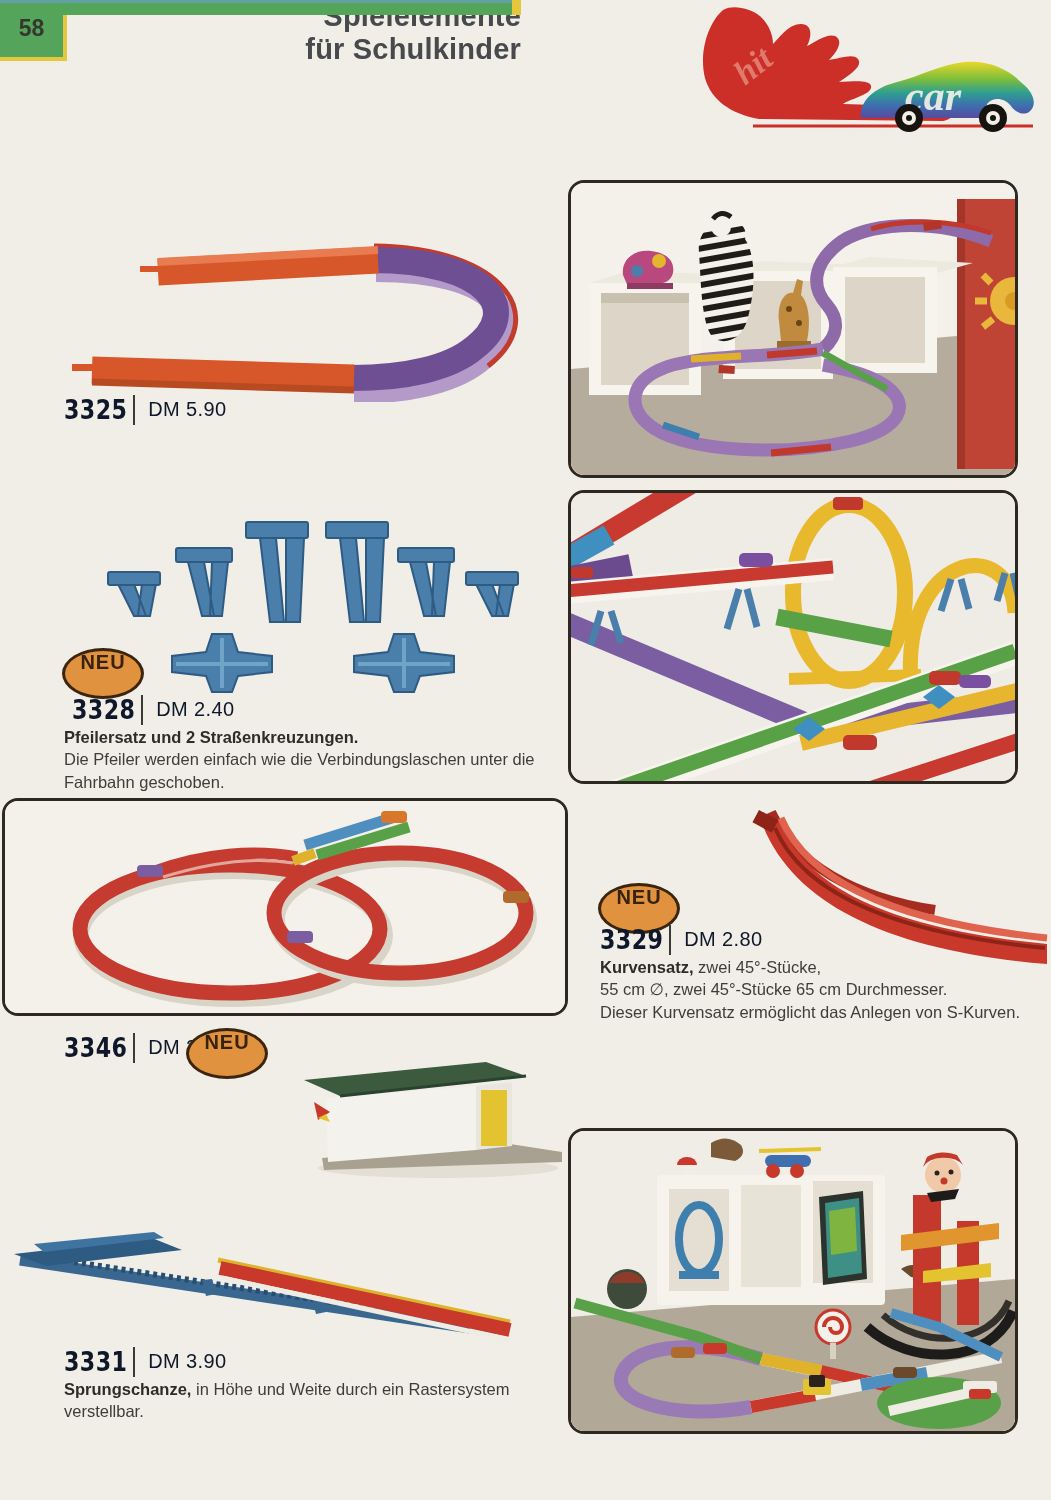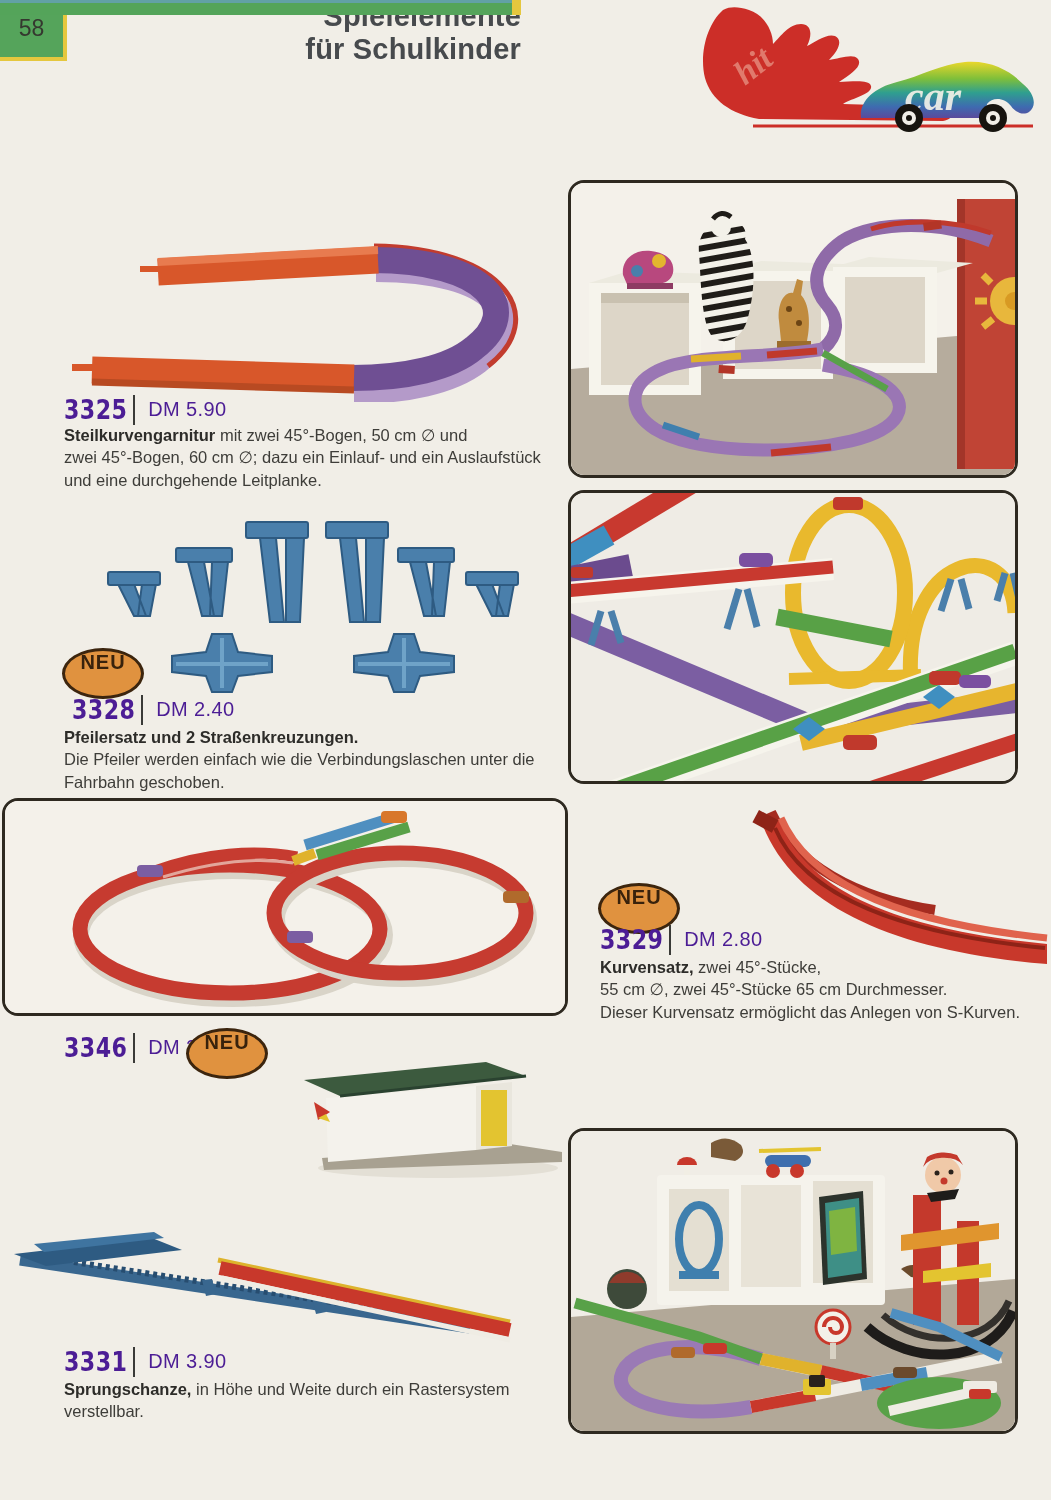--- a/index.html
+++ b/index.html
@@ -2,28 +2,28 @@
 <html><head>
 <meta charset="utf-8">
 <style>
   html,body{margin:0;padding:0;background:#d8d5cd;}
   .page{position:relative;width:1051px;height:1500px;background:#f1eee7;overflow:hidden;
         font-family:"Liberation Sans",sans-serif;margin:0 auto;}
   
   .pagenum-box{position:absolute;left:0;top:107;width:63px;height:57px;background:#55a45b;
         border-right:4px solid #e5c73e;border-bottom:4px solid #e5c73e;
         display:flex;align-items:center;justify-content:center;}
-  .pagenum-box span{font-size:23px;font-weight:normal;color:#35372f;}
+  .pagenum-box span{font-size:23px;font-weight:bold;color:#35372f;}
   .page-title{position:absolute;left:0;top:95;width:521px;text-align:right;
         font-size:29px;font-weight:bold;color:#474a4d;line-height:1.15;letter-spacing:.2px;}
   .green-bar{position:absolute;left:0;top:183;width:521px;height:12px;background:#54a45a;
         border-top:3px solid #62a1a6;}
   .green-bar .tip{position:absolute;right:0;top:-3px;bottom:0;width:9px;background:#e5c73e;}
   
-  .prodline{position:absolute;display:flex;align-items:center;color:#4c1d95;}
+  .prodline{position:absolute;display:flex;align-items:center;color:#0f172a;}
   .prodnum{display:inline-block;font-size:27px;font-weight:bold;letter-spacing:.5px;
         transform:scaleX(.82);transform-origin:left center;font-family:"DejaVu Sans",sans-serif;}
   .vline{width:2px;height:30px;background:#3a3a37;margin-left:-8px;margin-right:13px;}
   .price{font-size:20px;font-weight:normal;letter-spacing:.4px;}
   .desc{position:absolute;margin:0;font-size:16.5px;line-height:1.36;color:#3e3d39;
         white-space:pre-line;}
   .desc b{color:#2d2c29;font-weight:700;}
   
   .neu{position:absolute;width:76px;height:45px;background:#e0923f;border:3px solid #3c250e;
         border-radius:50%;display:flex;justify-content:center;
@@ -153,23 +153,20 @@
         <rect x="148" y="182" width="16" height="8" fill="#b33527" transform="rotate(4 148 182)"></rect>
       </g>
     </svg>
   </div>
 
   <div class="prodline" style="left:64px;top:394px">
     <span class="prodnum">3325</span>
     <span class="vline"></span>
     <span class="price">DM 5.90</span>
   </div>
-  <p class="desc" style="left:64px;top:424px;width:520px"><b>Steilkurvengarnitur</b><span> mit zwei 45°-Bogen, 50 cm ∅ und
-zwei 45°-Bogen, 60 cm ∅; dazu ein Einlauf- und ein Auslaufstück
-und eine durchgehende Leitplanke.</span></p>
 
   <svg class="photo" style="left:68px;top:500px" width="478" height="196" viewBox="0 0 478 196">
     <g fill="#4a7fab" stroke="#2e5b82" stroke-width="2">
       <g transform="translate(40,72)">
         <path d="M10,12 L26,44 L38,44 L26,12 Z M34,12 L30,44 L42,44 L48,12 Z"></path>
         <rect x="0" y="0" width="52" height="13" rx="2"></rect>
       </g>
       <g transform="translate(108,48)">
         <path d="M12,14 L26,68 L38,68 L28,14 Z M36,14 L34,68 L46,68 L52,14 Z"></path>
         <rect x="0" y="0" width="56" height="14" rx="2"></rect>

